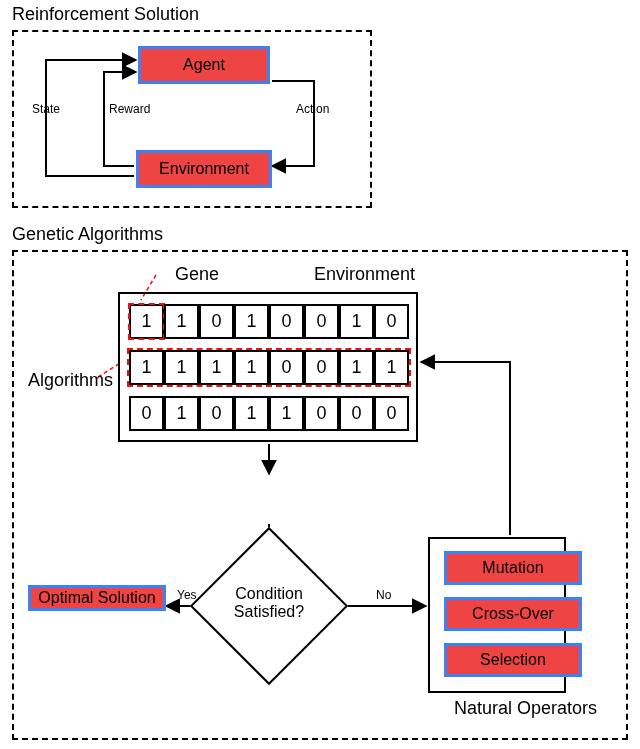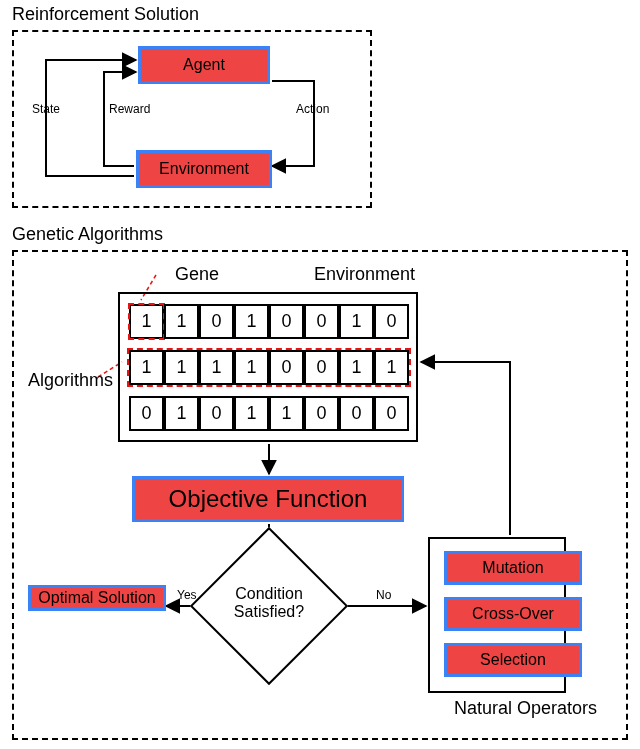--- a/index.html
+++ b/index.html
@@ -149,23 +149,20 @@
       <div class="cell" style="width:35px;height:35px;">1</div>
       <div class="cell" style="width:35px;height:35px;">0</div>
       <div class="cell" style="width:35px;height:35px;">1</div>
       <div class="cell" style="width:35px;height:35px;">1</div>
       <div class="cell" style="width:35px;height:35px;">0</div>
       <div class="cell" style="width:35px;height:35px;">0</div>
       <div class="cell" style="width:35px;height:35px;">0</div>
     </div>
   </div>
 
-  <div class="abs solid-box txt-lg" style="left:118px; top:224px; width:272px; height:46px;">
-    <span>Objective Function</span>
-  </div>
 
   <div class="diamond" style="left:199px; top:298px;"></div>
   <div class="diamond-label" style="left:185px; top:333px;">Condition Satisfied?</div>
 
   <div class="abs txt-sm" style="left:163px; top:336px;">Yes</div>
   <div class="abs txt-sm" style="left:362px; top:336px;">No</div>
 
   <div class="abs solid-box" style="left:14px; top:333px; width:138px; height:26px; font-size:16px;">
     <span>Optimal Solution</span>
   </div>

